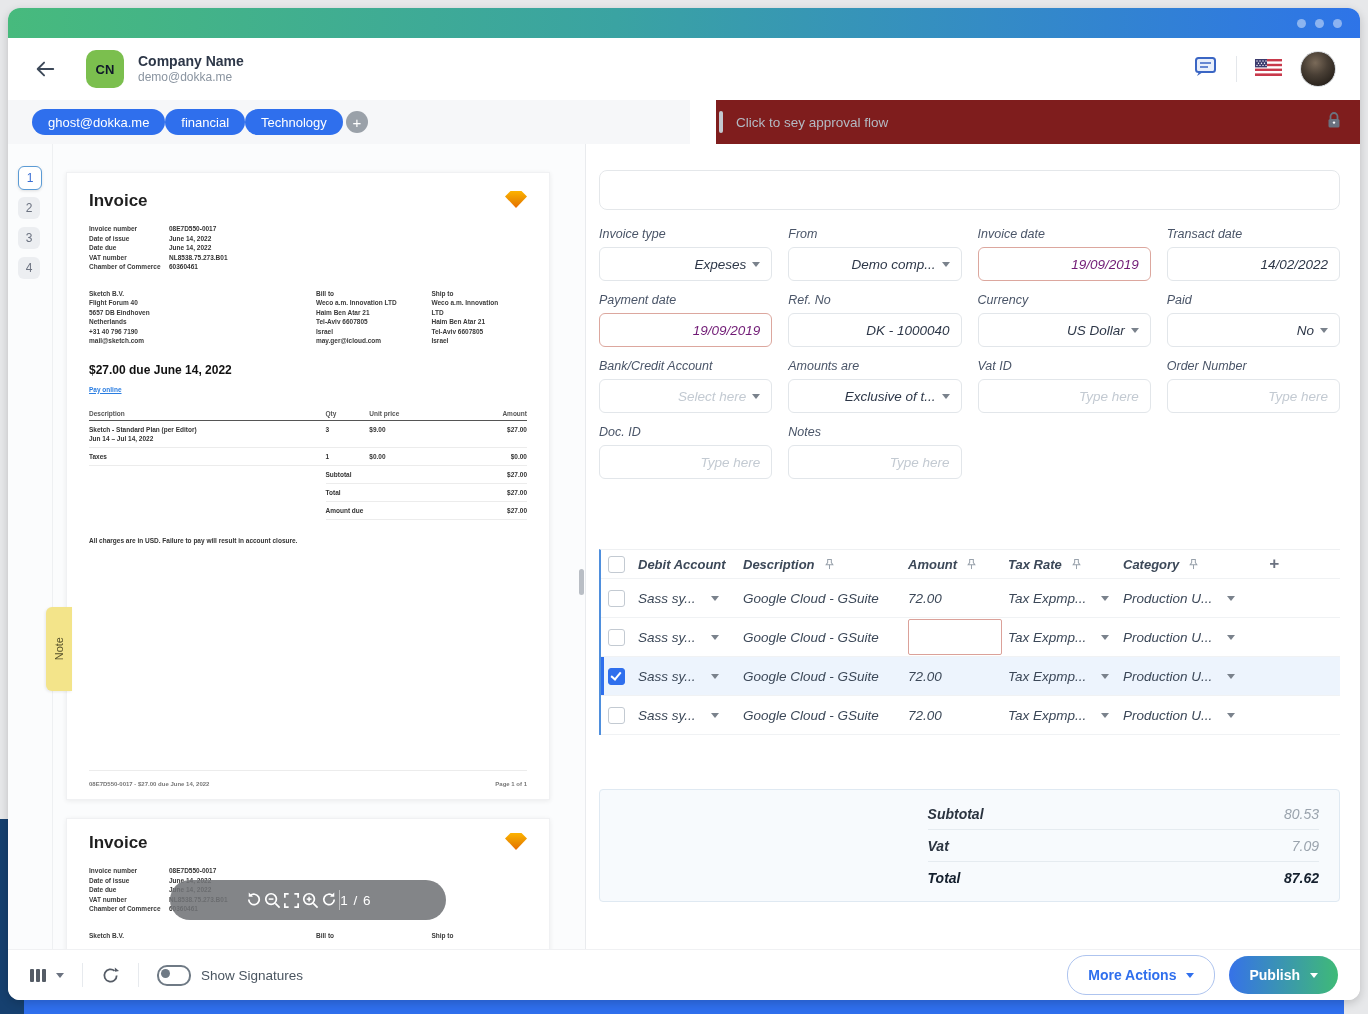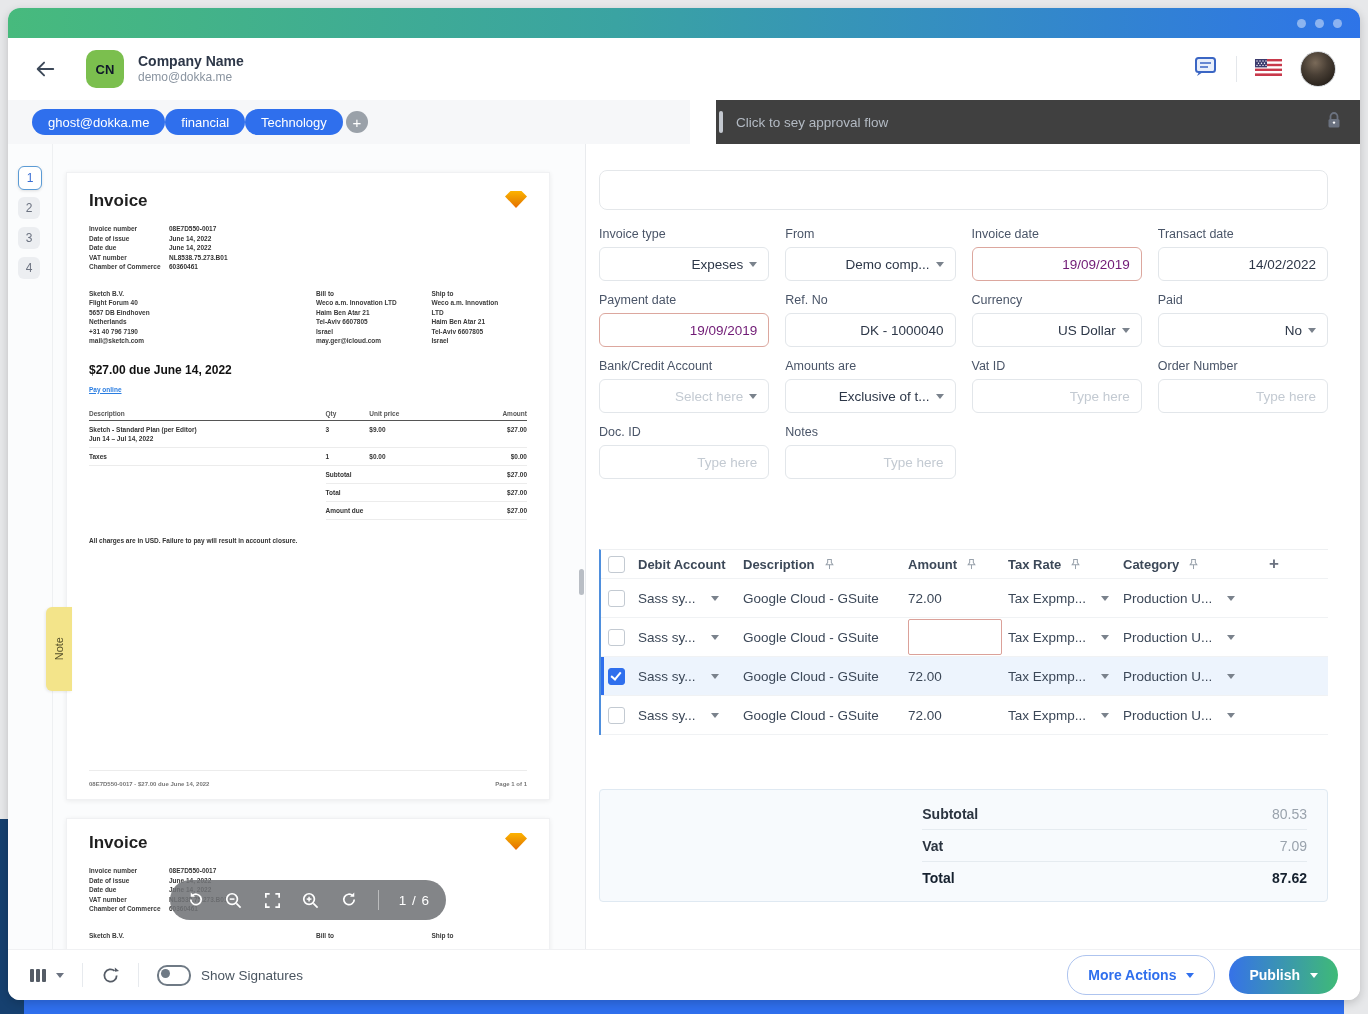--- a/index.html
+++ b/index.html
@@ -30,21 +30,21 @@
   .hright{margin-left:auto;display:flex;align-items:center;}
   .hdiv{width:1px;height:26px;background:#e4e7eb;margin:0 18px;}
   .avatar-photo{width:34px;height:34px;border-radius:50%;margin-left:18px;
     background:radial-gradient(circle at 42% 32%,#7a6a59 0%,#493f35 40%,#16120e 100%);
     border:1px solid #d9dde2;}
 
   
   .tagsrow{height:44px;display:flex;flex:none;}
   .tagsarea{width:658px;background:#f6f7f9;display:flex;align-items:center;padding-left:24px;}
   .tagsgap{width:26px;background:#fff;}
-  .approval{flex:1;background:#404040;display:flex;align-items:center;padding:0 18px 0 20px;position:relative;cursor:pointer;}
+  .approval{flex:1;background:#7f1d1d;display:flex;align-items:center;padding:0 18px 0 20px;position:relative;cursor:pointer;}
   .approval .handle{position:absolute;left:3px;top:11px;width:4px;height:22px;border-radius:2px;background:#c3c8cf;}
   .approval .ph{font-size:13.5px;color:#b3bac3;}
   .approval .lock{margin-left:auto;}
   .pill{background:#2f6fed;color:#fff;border-radius:14px;height:26px;display:flex;align-items:center;
         padding:0 16px;font-size:13px;cursor:pointer;}
   .addtag{width:22px;height:22px;border-radius:50%;background:#9aa1a9;color:#fff;font-size:15px;
           display:flex;align-items:center;justify-content:center;margin-left:3px;cursor:pointer;line-height:1;}
 
   
   .main{flex:1;display:flex;position:relative;overflow:hidden;background:#fff;}
@@ -83,30 +83,30 @@
   .docfooter{position:absolute;left:22px;right:22px;bottom:12px;border-top:1px solid #ececec;
              padding-top:10px;display:flex;justify-content:space-between;font-size:6px;color:#777;font-weight:bold;}
 
   .notetab{position:absolute;left:38px;top:463px;width:26px;height:84px;background:#f3e48a;
            border-radius:6px 0 0 6px;z-index:5;display:flex;align-items:center;justify-content:center;cursor:pointer;
            box-shadow:-1px 1px 3px rgba(0,0,0,.08);}
   .notetab span{writing-mode:vertical-rl;transform:rotate(180deg);font-size:11px;color:#56512a;}
 
   .vtoolbar{position:absolute;left:162px;top:736px;width:276px;height:40px;border-radius:20px;
             background:rgba(114,116,120,.88);z-index:8;display:flex;align-items:center;padding:0 16px;
-            box-sizing:border-box;justify-content:space-between;color:#fff;}
+            box-sizing:border-box;justify-content:center;color:#fff;}
   .vtb-div{width:1px;height:20px;background:rgba(255,255,255,.45);}
   .vtb-page{font-size:13.5px;color:#fff;letter-spacing:1px;}
   .vtb-ic{display:flex;align-items:center;justify-content:center;cursor:pointer;}
 
   .panel-div-handle{position:absolute;left:571px;top:425px;width:5px;height:26px;border-radius:3px;
                     background:#b9bec5;z-index:6;cursor:col-resize;}
 
   
-  .rpanel{flex:1;position:relative;padding:26px 32px 0 13px;box-sizing:border-box;overflow:hidden;}
+  .rpanel{flex:1;position:relative;padding:26px 20px 0 13px;box-sizing:border-box;overflow:hidden;font-style:italic;}
   .top-input{height:38px;border:1px solid #e4e7ea;border-radius:8px;background:#fff;}
   .formgrid{margin-top:17px;display:grid;grid-template-columns:repeat(4,1fr);column-gap:16px;}
   .field{margin-bottom:12px;}
   .flabel{font-size:12.5px;color:#4a5568;margin-bottom:6px;}
   .fctrl{height:34px;border:1px solid #e2e6ea;border-radius:6px;display:flex;align-items:center;
          padding:0 11px;font-size:13.5px;color:#2d3748;background:#fff;justify-content:flex-end;cursor:pointer;box-sizing:border-box;}
   .fctrl.invalid{border-color:#dca79e;color:#701a75;}
   .fval.ph{color:#c3cad2;}
   .caret{width:0;height:0;border-left:4px solid transparent;border-right:4px solid transparent;
          border-top:5px solid #7a828c;flex:none;margin-left:6px;}

